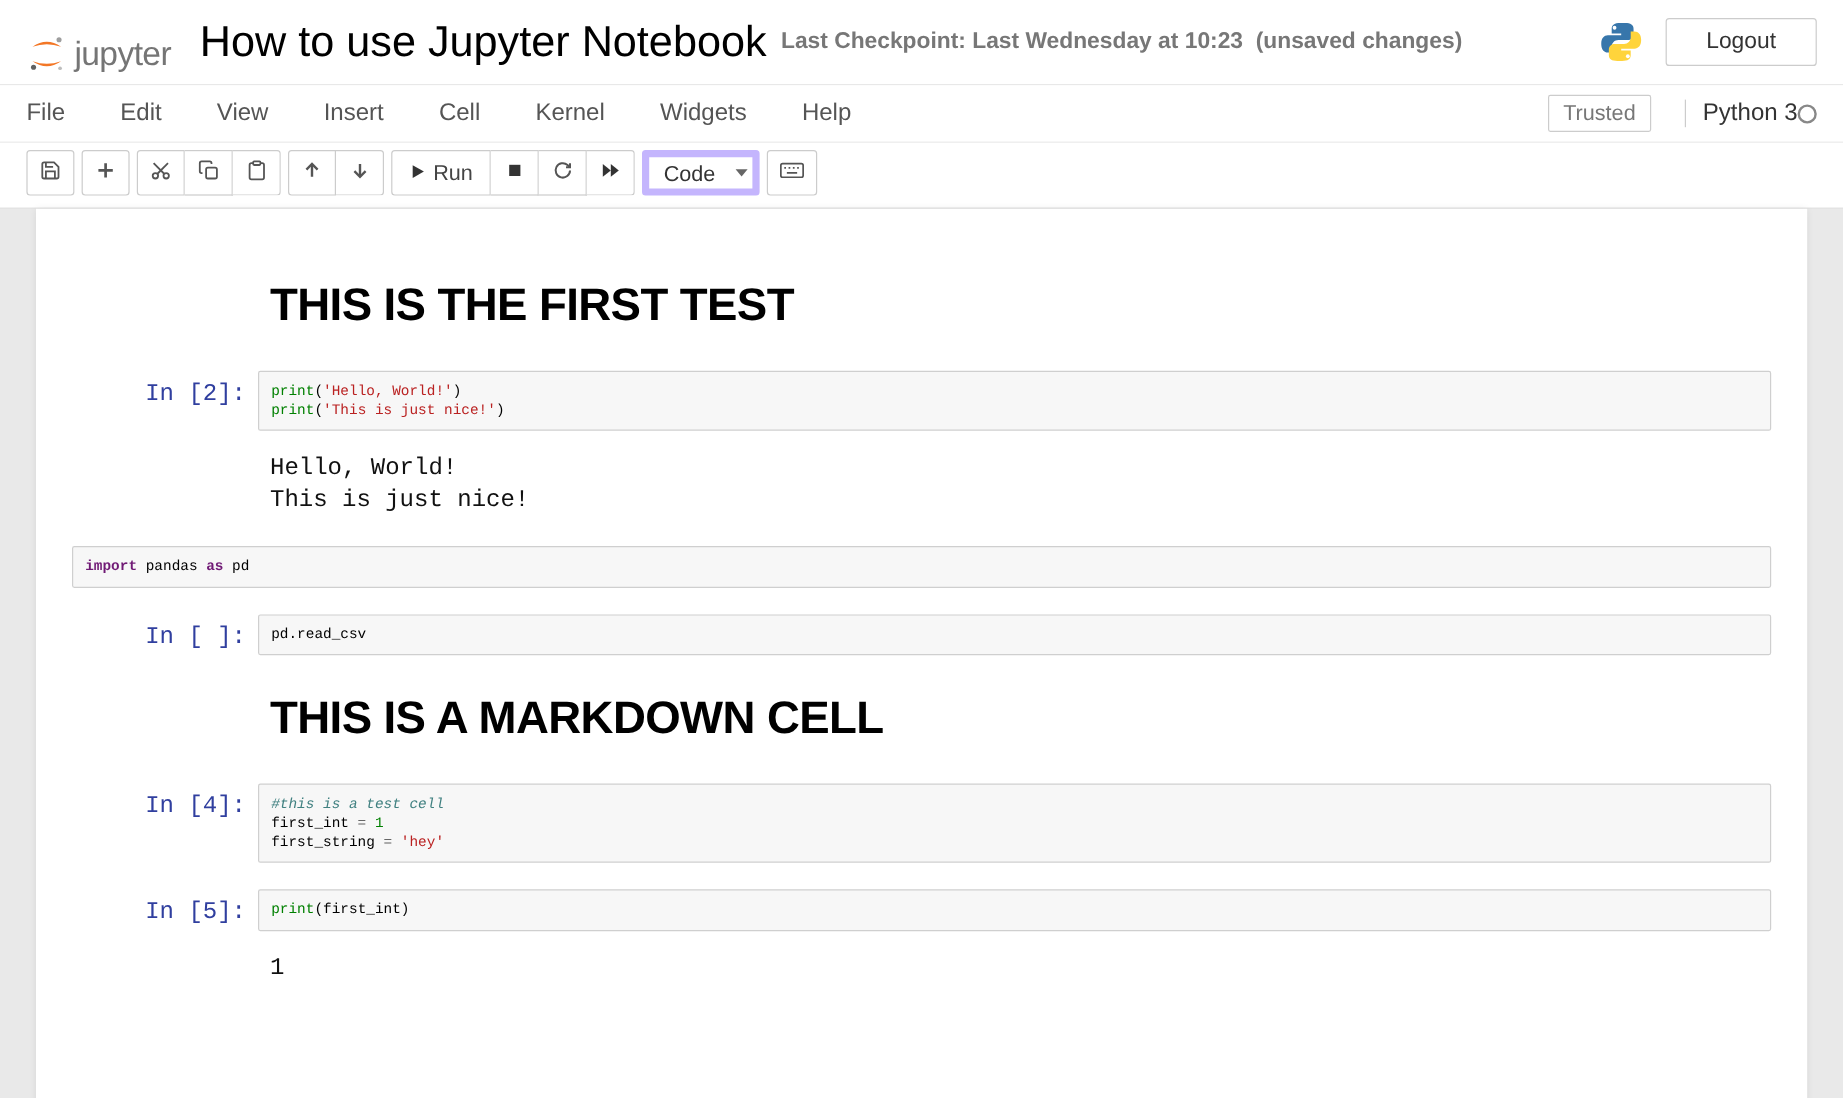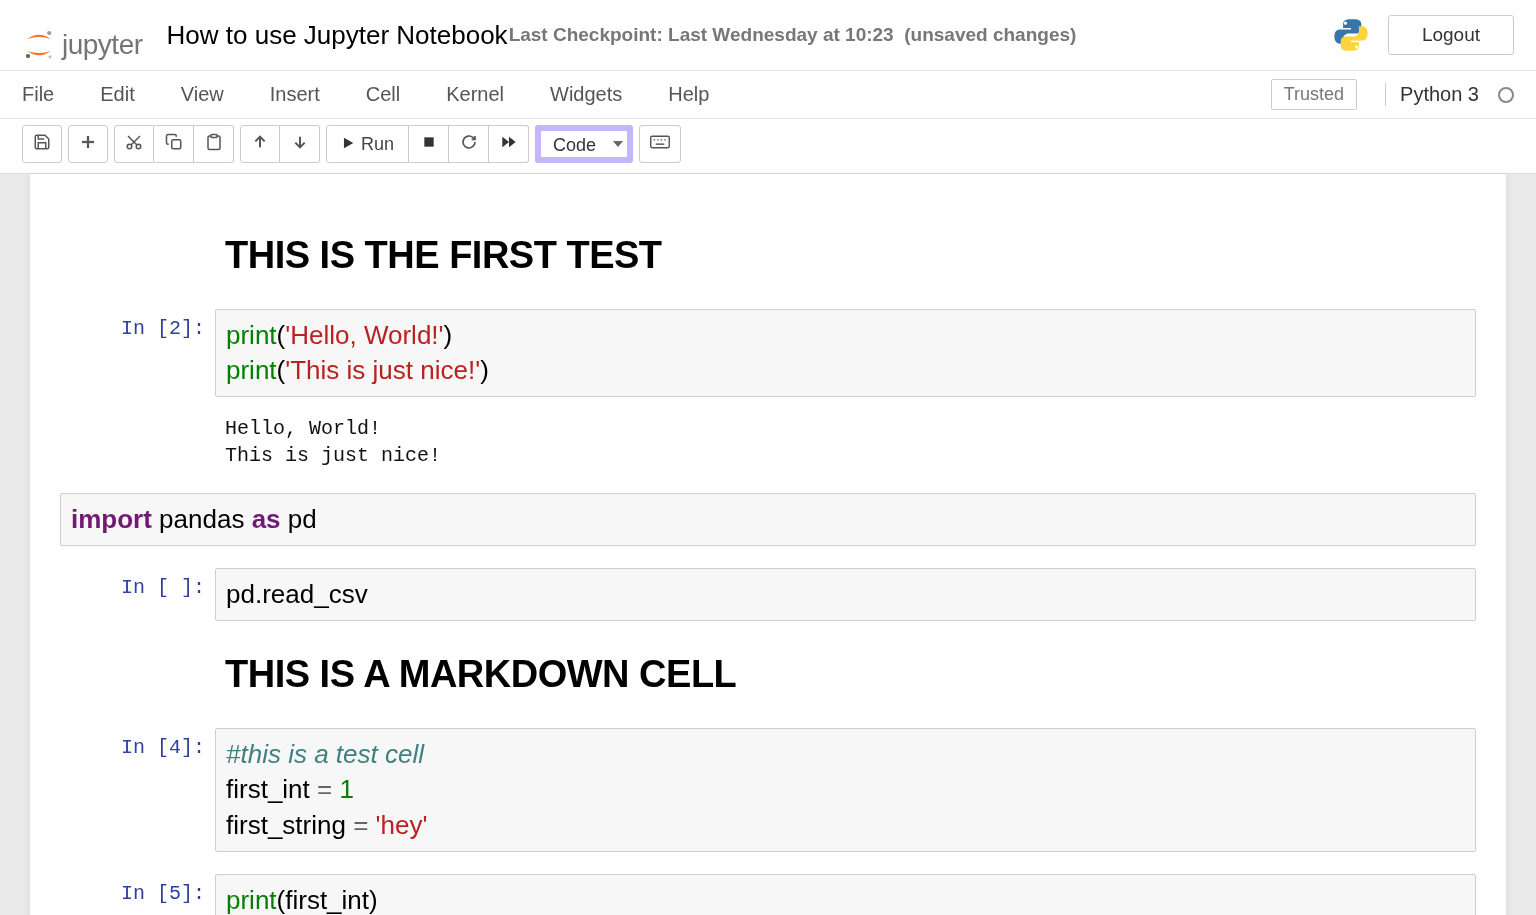--- a/index.html
+++ b/index.html
@@ -29,24 +29,24 @@
     margin-top: 20px;
   }
   .jupyter-logo-icon svg { display:block; }
   .jupyter-word {
     font-size: 28px;
     color: #757575;
     letter-spacing: -0.5px;
     font-weight: 400;
   }
   .nb-title {
-    font-size: 26px;
+    font-size: 36px;
     color: #000;
     font-weight: 400;
-    margin-right: 1px;
+    margin-right: 12px;
   }
   .checkpoint {
     font-size: 19px;
     color: #777;
     font-weight: 700;
   }
   .header-spacer { flex: 1; }
   .python-logo { margin-right: 18px; display:flex; align-items:center; }
   .logout-btn {
     border: 1px solid #ccc;
@@ -81,21 +81,21 @@
     font-size: 18px;
     margin-right: 28px;
   }
   .kernel-name {
     font-size: 20px;
     color: #333;
     border-left: 1px solid #ccc;
     padding-left: 14px;
     display: flex;
     align-items: center;
-    gap: 19px;
+    gap: 0;
   }
   .kernel-ind {
     width: 16px; height:16px; border:2px solid #888; border-radius:50%;
   }
   .toolbar {
     background: #fff;
     display: flex;
     align-items: center;
     padding: 6px 22px 10px 22px;
     gap: 6px;
@@ -161,22 +161,22 @@
     flex-shrink:0;
   }
   .input-area {
     flex: 1;
     border: 1px solid #cfcfcf;
     background: #f7f7f7;
     border-radius: 2px;
     padding: 8px 10px;
   }
   .code {
-    font-family: Liberation Sans, sans-serif;
-    font-size: 26px;
+    font-family: Liberation Mono, monospace;
+    font-size: 12px;
     line-height: 1.35;
     white-space: pre;
     color: #000;
   }
   .out-area {
     flex:1;
     padding: 6px 10px 2px 10px;
   }
   .out-text {
     font-family: Menlo, Monaco, "Courier New", monospace;

